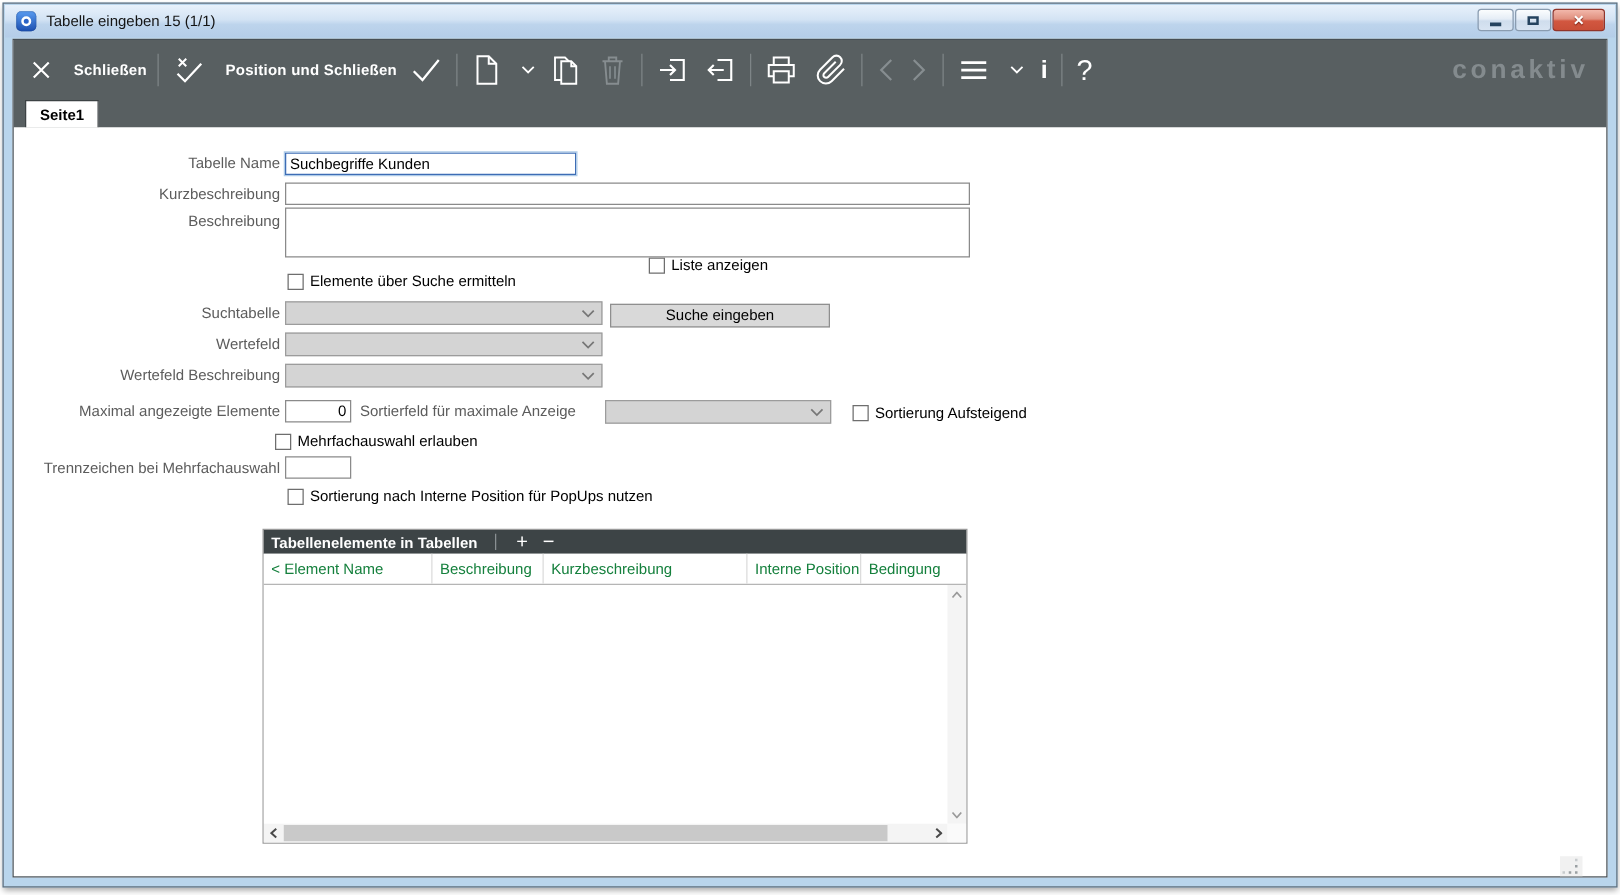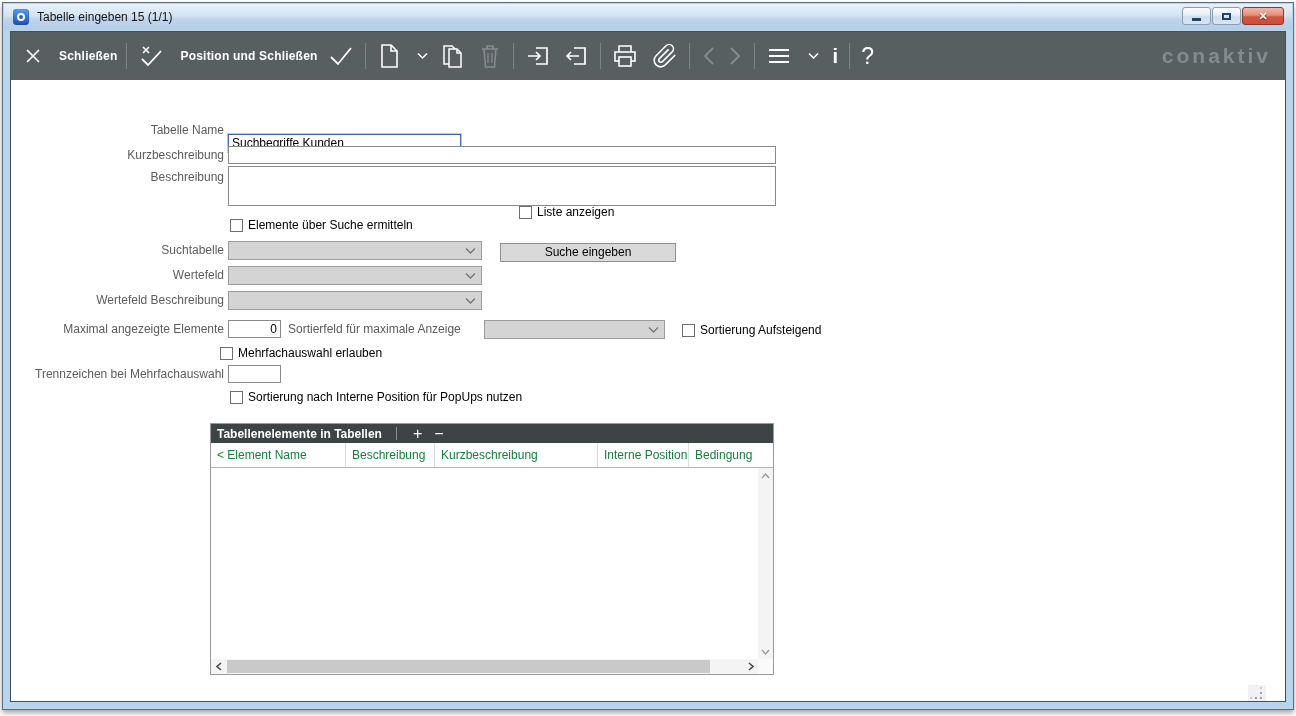--- a/index.html
+++ b/index.html
@@ -278,25 +278,28 @@
 
         <div class="tb-sep"></div>
 
         <div class="tb-item">
           <span class="tb-text-icon" style="font-size:23px;">?</span>
         </div>
 
         <div class="logo">conaktiv</div>
       </div>
 
+      <div class="tabstrip">
+        <div class="tab">Seite1</div>
+      </div>
 
       <div class="content">
 
         <div class="flabel" style="top:19px;">Tabelle Name</div>
-        <input class="tinput focus" style="left: 217px; top: 32px; width: 233px;" value="Suchbegriffe Kunden">
+        <input class="tinput focus" style="left: 217px; top: 20px; width: 233px;" value="Suchbegriffe Kunden">
 
         <div class="flabel" style="top:44px;">Kurzbeschreibung</div>
         <input class="tinput" style="left: 217px; top: 44px; width: 548px;" value="">
 
         <div class="flabel" style="top:66px;">Beschreibung</div>
         <textarea class="tarea" style="left: 217px; top: 64px; width: 548px; height: 40px;"></textarea>
 
         <div class="cbrow" style="left:219px; top:116px;">
           <div class="cbox"></div>
           <span class="cblabel">Elemente über Suche ermitteln</span>
@@ -305,21 +308,21 @@
           <div class="cbox"></div>
           <span class="cblabel">Liste anzeigen</span>
         </div>
 
         <div class="flabel" style="top:139px;">Suchtabelle</div>
         <div class="dropdown" style="left:217px; top:139px; width:254px;">
           <svg width="11" height="8" viewBox="0 0 11 8">
               <path d="M1 1.5 L5.5 6 L10 1.5" stroke="#777" stroke-width="1.4" fill="none"></path>
             </svg>
         </div>
-        <div class="gbutton" style="left:489px; top:141px; width:176px;">Suche eingeben</div>
+        <div class="gbutton" style="left:477px; top:141px; width:176px;">Suche eingeben</div>
 
         <div class="flabel" style="top:164px;">Wertefeld</div>
         <div class="dropdown" style="left:217px; top:164px; width:254px;">
           <svg width="11" height="8" viewBox="0 0 11 8">
               <path d="M1 1.5 L5.5 6 L10 1.5" stroke="#777" stroke-width="1.4" fill="none"></path>
             </svg>
         </div>
 
         <div class="flabel" style="top:189px;">Wertefeld Beschreibung</div>
         <div class="dropdown" style="left:217px; top:189px; width:254px;">

